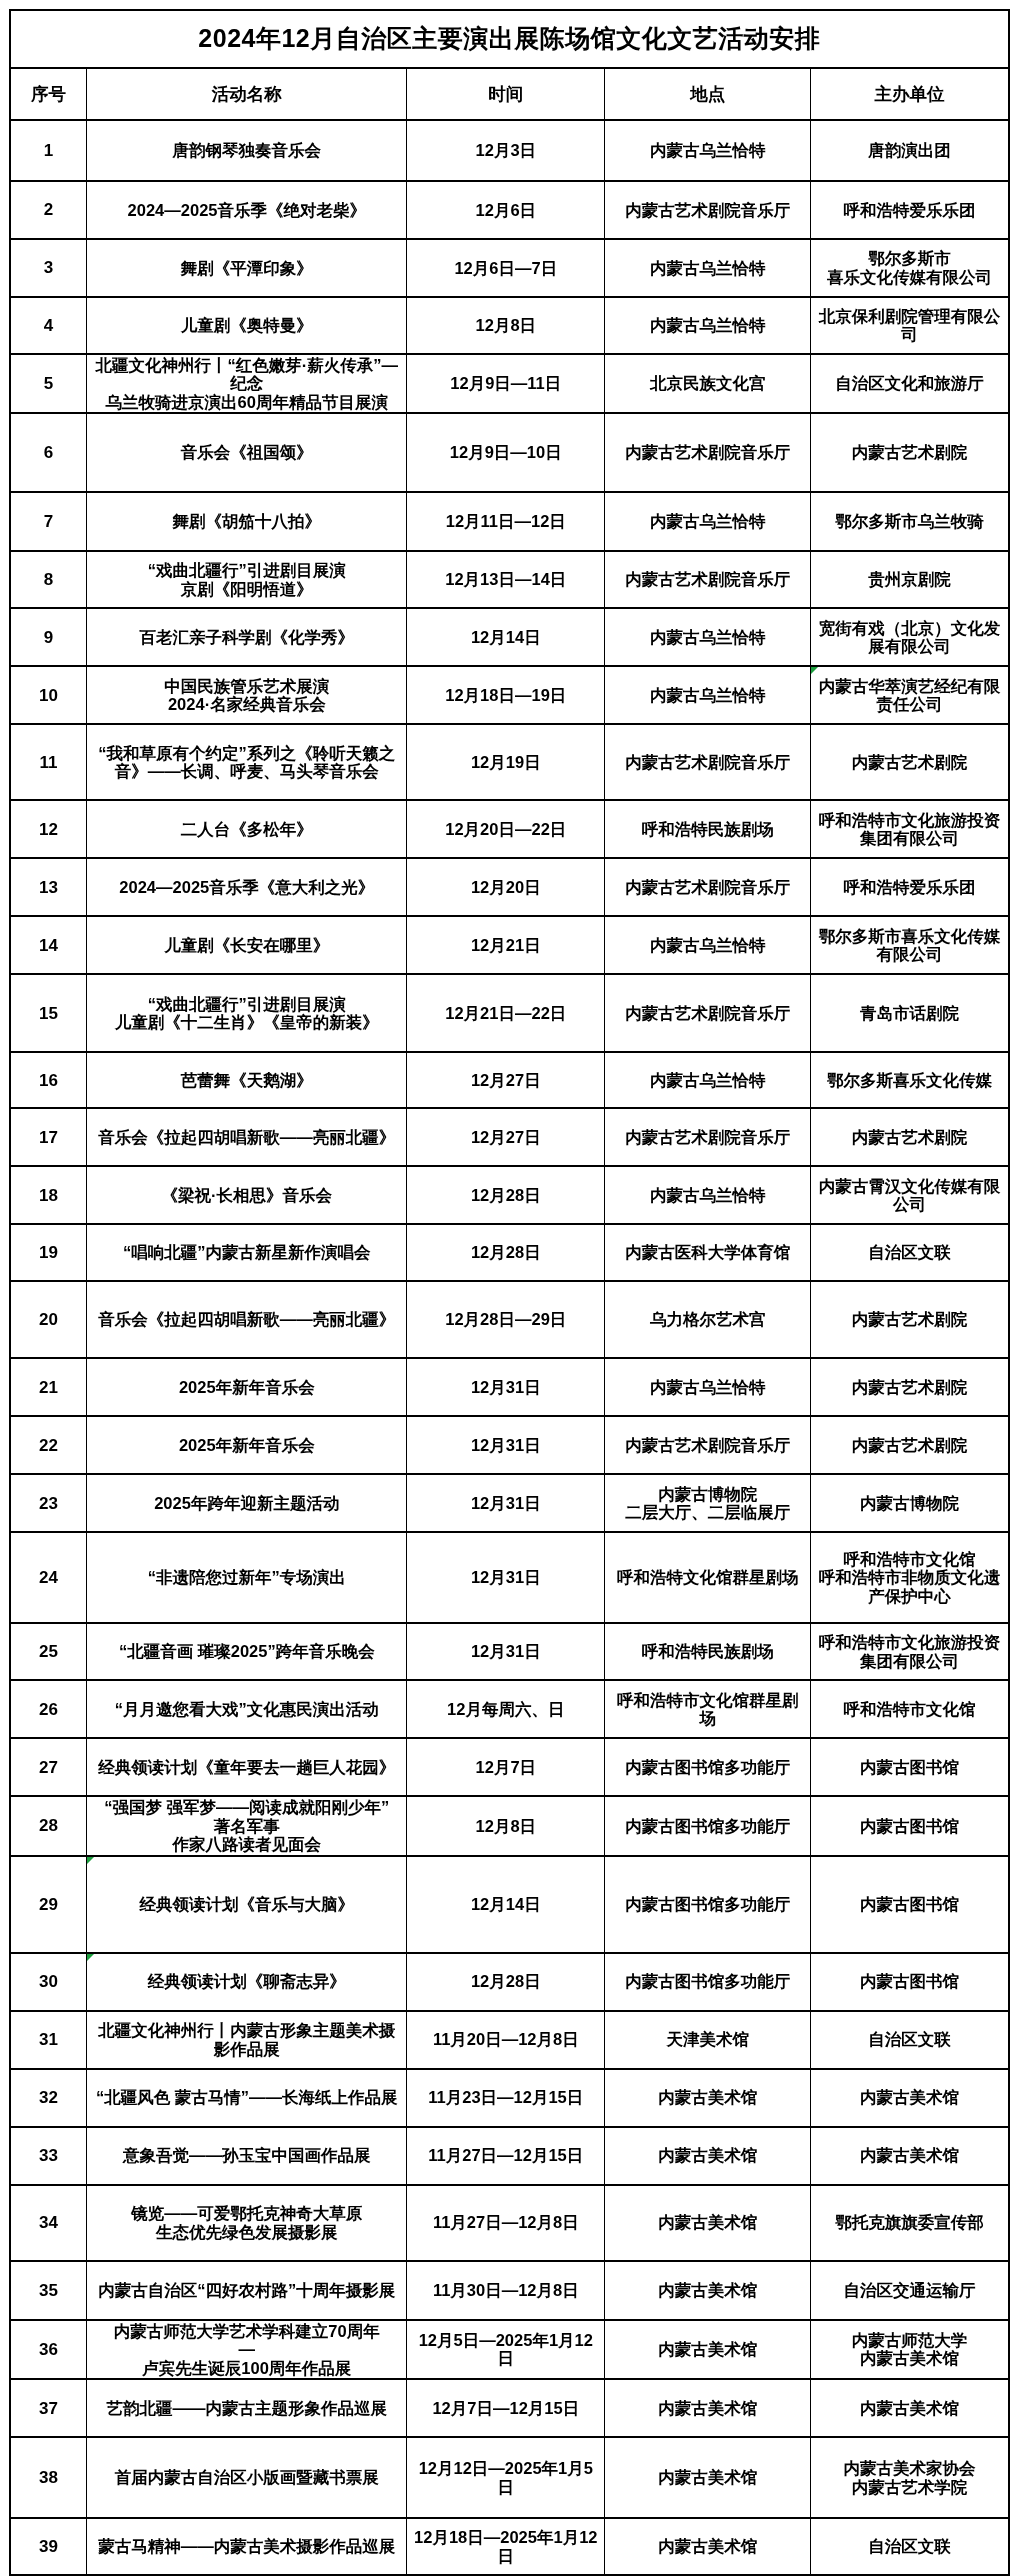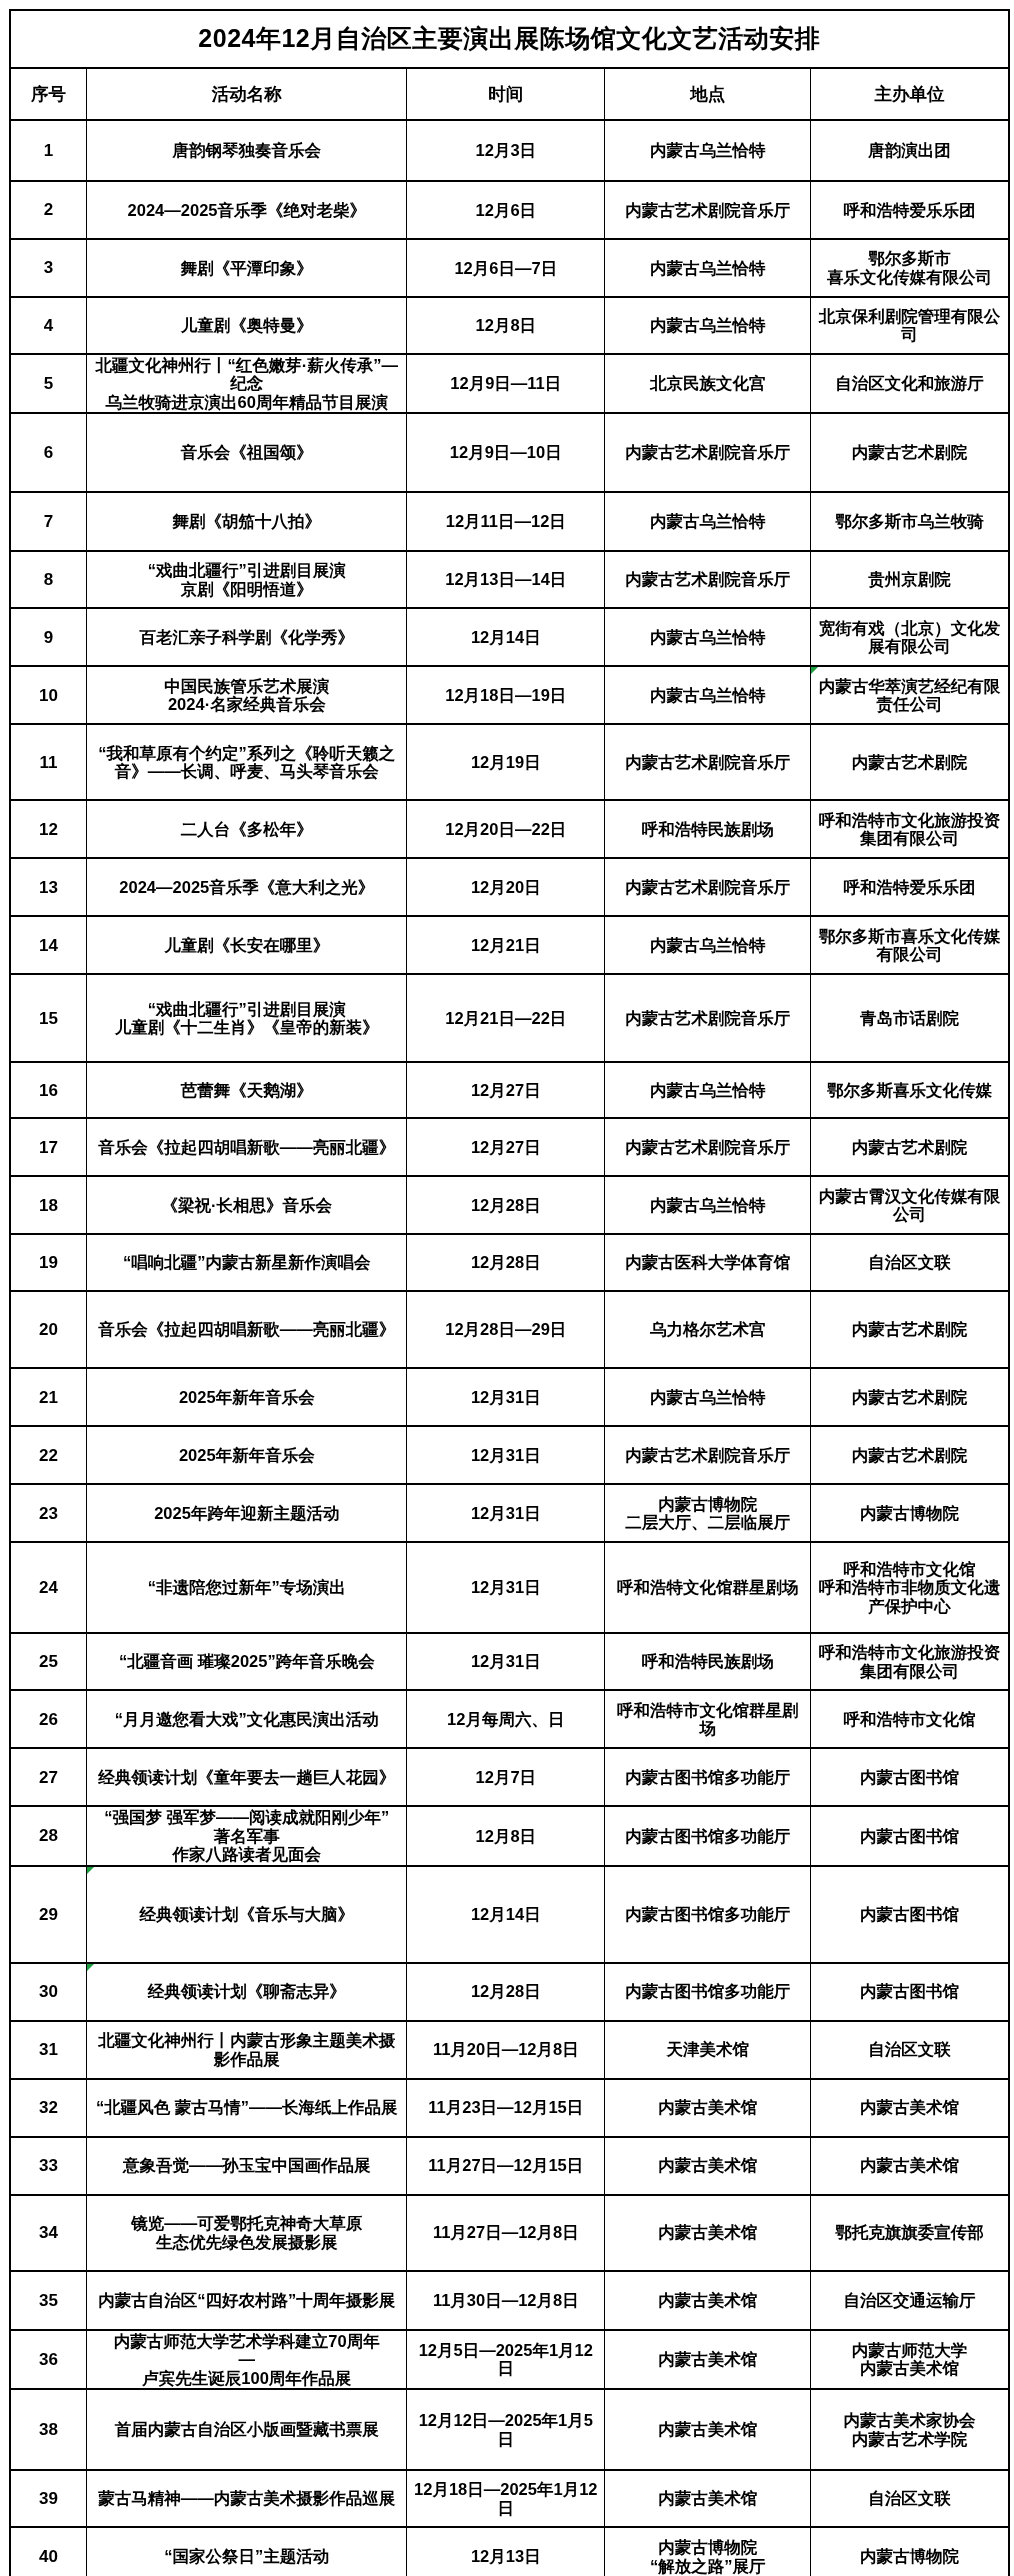--- a/index.html
+++ b/index.html
@@ -158,21 +158,21 @@
     <td class="c-place">内蒙古艺术剧院音乐厅</td>
     <td class="c-org">呼和浩特爱乐乐团</td>
   </tr>
           <tr class="data-row" style="height: 58px;">
     <td class="c-no">14</td>
     <td class="c-name">儿童剧《长安在哪里》</td>
     <td class="c-time">12月21日</td>
     <td class="c-place">内蒙古乌兰恰特</td>
     <td class="c-org">鄂尔多斯市喜乐文化传媒有限公司</td>
   </tr>
-          <tr class="data-row" style="height: 88px;">
+          <tr class="data-row" style="height: 78px;">
     <td class="c-no">15</td>
     <td class="c-name">“戏曲北疆行”引进剧目展演
 儿童剧《十二生肖》《皇帝的新装》</td>
     <td class="c-time">12月21日—22日</td>
     <td class="c-place">内蒙古艺术剧院音乐厅</td>
     <td class="c-org">青岛市话剧院</td>
   </tr>
           <tr class="data-row" style="height: 56px;">
     <td class="c-no">16</td>
     <td class="c-name">芭蕾舞《天鹅湖》</td>
@@ -321,20 +321,27 @@
           <tr class="data-row" style="height: 57px;">
     <td class="c-no">36</td>
     <td class="c-name">内蒙古师范大学艺术学科建立70周年
 —
 卢宾先生诞辰100周年作品展</td>
     <td class="c-time">12月5日—2025年1月12日</td>
     <td class="c-place">内蒙古美术馆</td>
     <td class="c-org">内蒙古师范大学
 内蒙古美术馆</td>
   </tr>
+          <tr class="data-row" style="height: 58px;">
+    <td class="c-no">37</td>
+    <td class="c-name">艺韵北疆——内蒙古主题形象作品巡展</td>
+    <td class="c-time">12月7日—12月15日</td>
+    <td class="c-place">内蒙古美术馆</td>
+    <td class="c-org">内蒙古美术馆</td>
+  </tr>
           <tr class="data-row" style="height: 81px;">
     <td class="c-no">38</td>
     <td class="c-name">首届内蒙古自治区小版画暨藏书票展</td>
     <td class="c-time">12月12日—2025年1月5日</td>
     <td class="c-place">内蒙古美术馆</td>
     <td class="c-org">内蒙古美术家协会
 内蒙古艺术学院</td>
   </tr>
           <tr class="data-row" style="height: 57px; padding-left: 48px;">
     <td class="c-no">39</td>

